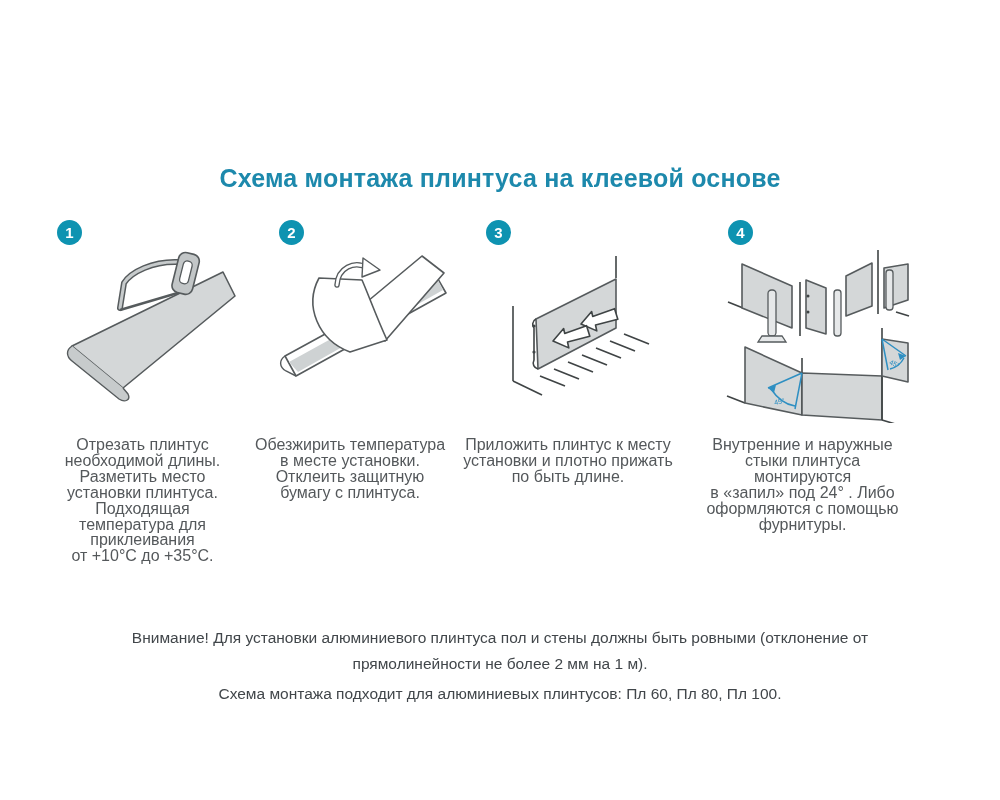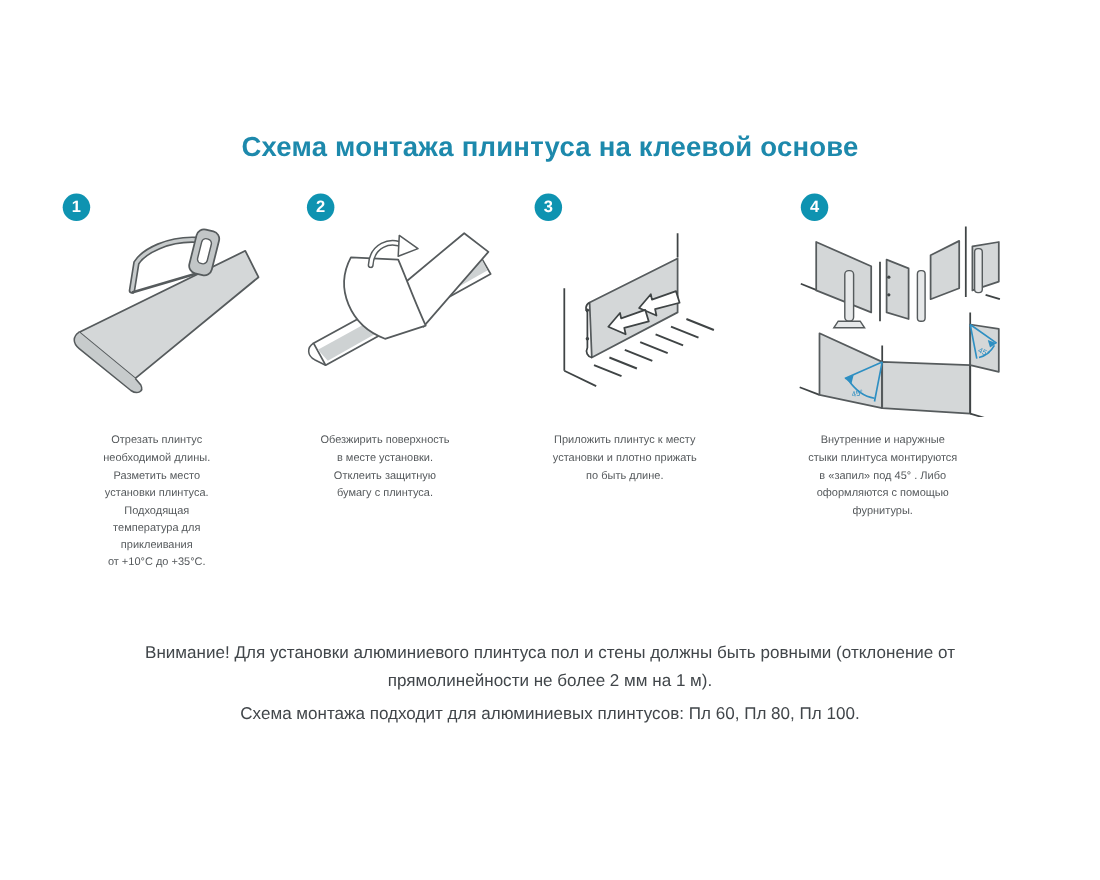--- a/index.html
+++ b/index.html
@@ -1,18 +1,19 @@
 <!DOCTYPE html>
 <html><head>
 <meta charset="utf-8">
 <style>
   html,body{margin:0;padding:0;background:#ffffff;}
   .page{
     position:relative;width:1000px;height:701px;background:#ffffff;overflow:hidden;
     font-family:"Liberation Sans", sans-serif;
+    margin-top:44px;
   }
   .title{
     position:absolute;top:120px;left:0;width:100%;text-align:center;
     font-size:25px;font-weight:700;color:#1d89ac;letter-spacing:.2px;
   }
   .step{position:absolute;top:172px;}
   .step1{left:45px;width:195px;}
   .step2{left:250px;width:200px;}
   .step3{left:458px;width:220px;}
   .step4{left:695px;width:215px;}
@@ -20,21 +21,21 @@
     position:absolute;top:4px;width:25px;height:25px;border-radius:50%;
     background:#0e93b1;color:#ffffff;font-size:15px;font-weight:700;
     display:flex;align-items:center;justify-content:center;line-height:1;
   }
   .step1 .badge{left:12px;}
   .step2 .badge{left:29px;}
   .step3 .badge{left:28px;}
   .step4 .badge{left:33px;}
   .illu{margin-top:32px;height:175px;display:block;}
   .caption{
-    margin-top:14px;text-align:center;font-size:10px;line-height:15.9px;
+    margin-top:14px;text-align:center;font-size:16px;line-height:15.9px;
     color:#54585b;white-space:pre-line;
   }
   .footer{
     position:absolute;top:581px;left:0;width:100%;text-align:center;
     color:#41464a;font-size:15.5px;line-height:26px;
   }
   .warning-rest{white-space:pre-line;}
   .warning-bold{font-weight:400;}
   .note{margin-top:4px;text-align:center;}
   svg .ln{stroke:#3f4445;stroke-width:1.6;fill:none;}
@@ -80,21 +81,21 @@
     <svg class="illu" width="200" height="175" viewBox="0 0 200 175">
       <polygon class="white" points="35,108 185,26 196,45 46,128"></polygon>
       <polygon points="39,114 188,32 193,42 48,124" fill="#ced2d3"></polygon>
       <path d="M35,108 C29,112 29,119 36,123 L46,128" fill="none" stroke="#565b5d" stroke-width="1.4"></path>
       <polygon class="white" points="112,58 172,8 194,25 135,93"></polygon>
       <path class="white" d="M69,30 C54,58 68,92 100,104 L137,92 C126,68 119,48 112,32 Z"></path>
       <path d="M87,37 C88,20 104,12 118,20" fill="none" stroke="#565b5d" stroke-width="5.5" stroke-linecap="round"></path>
       <path d="M87,37 C88,20 104,12 118,20" fill="none" stroke="#ffffff" stroke-width="2.8" stroke-linecap="round"></path>
       <polygon points="113,10 130,22 112,29" fill="#ffffff" stroke="#565b5d" stroke-width="1.4" stroke-linejoin="round"></polygon>
     </svg>
-    <div class="caption">Обезжирить поверхность
+    <div class="caption">Обезжирить температура
 в месте установки.
 Отклеить защитную
 бумагу с плинтуса.</div>
   </div>
 
   <div class="step step3">
     <div class="badge">3</div>
     <svg class="illu" width="220" height="175" viewBox="0 0 220 175">
       <line class="ln" x1="55" y1="58" x2="55" y2="133"></line>
       <line class="ln" x1="55" y1="133" x2="84" y2="147"></line>
@@ -158,21 +159,21 @@
       </g>
       <g>
         <path class="teal" d="M187,91 L211,108 M187,91 L193,122"></path>
         <path class="teal" d="M209,110 Q204,119 195,121"></path>
         <polygon class="tealfill" points="211,108 203,105 205,112"></polygon>
         <text class="deg" x="195" y="118" font-size="6.3" transform="rotate(24 199 114)">45°</text>
       </g>
     </svg>
     <div class="caption">Внутренние и наружные
 стыки плинтуса монтируются
-в «запил» под 45° . Либо
+в «запил» под 24° . Либо
 оформляются с помощью
 фурнитуры.</div>
   </div>
 
   <div class="footer">
     <div class="warning"><span class="warning-bold">Внимание!</span><span class="warning-rest"> Для установки алюминиевого плинтуса пол и стены должны быть ровными (отклонение от
 прямолинейности не более 2 мм на 1 м).</span></div>
     <div class="note">Схема монтажа подходит для алюминиевых плинтусов: Пл 60, Пл 80, Пл 100.</div>
   </div>
 

